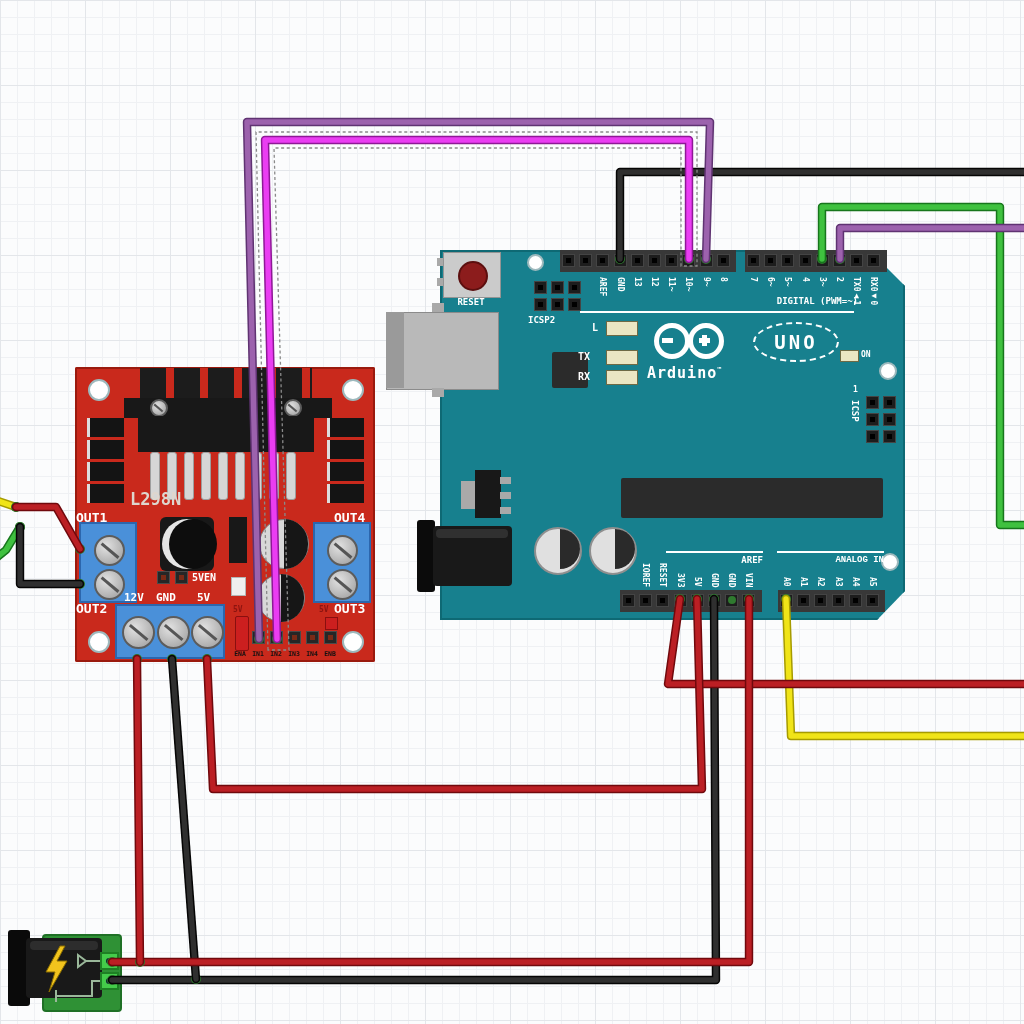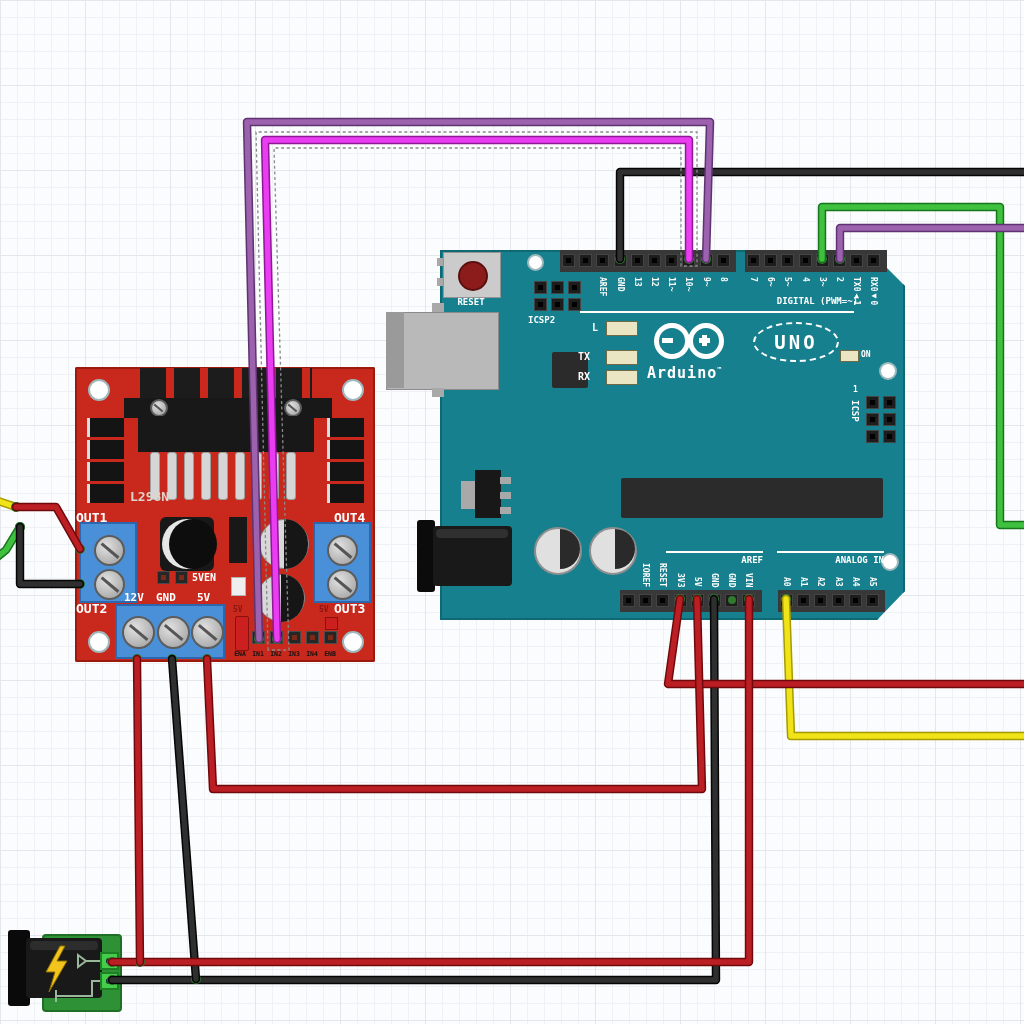--- a/index.html
+++ b/index.html
@@ -131,21 +131,21 @@
 
   <div class="abs hole" style="left:527px;top:254px;width:13px;height:13px;"></div>
   <div class="abs hole" style="left:879px;top:362px;width:14px;height:14px;"></div>
   <div class="abs hole" style="left:881px;top:553px;width:14px;height:14px;"></div>
 
   <div class="abs rule" style="left:580px;top:311px;width:274px;"></div>
   <div class="abs btxt" style="left:700px;top:296px;width:158px;font-size:9px;text-align:right;">DIGITAL (PWM=~)</div>
   <div class="abs rule" style="left:666px;top:551px;width:97px;"></div>
   <div class="abs btxt" style="left:666px;top:555px;width:97px;font-size:9px;text-align:right;">AREF</div>
   <div class="abs rule" style="left:777px;top:551px;width:107px;"></div>
-  <div class="abs btxt" style="left:777px;top:555px;width:107px;font-size:9px;text-align:right;">ANALOG IN</div>
+  <div class="abs btxt" style="left:777px;top:555px;width:107px;font-size:9px;text-align:right;font-family:Liberation Mono, monospace;">ANALOG IN</div>
 
   <div id="headers">
       <div class="abs pinhdr" style="left: 560px; top: 250px; width: 176px; height: 22px;"></div>
       <div class="pin" style="left: 562px; top: 254px;"></div>
       <div class="pin" style="left: 579.2px; top: 254px;"></div>
       <div class="pin" style="left: 596.4px; top: 254px;"></div>
       <div class="vlabel" style="left: 596.4px; top: 277px; height: 44px;">AREF</div>
       <div class="pin" style="left: 613.6px; top: 254px;"></div>
       <div class="vlabel" style="left: 613.6px; top: 277px; height: 44px;">GND</div>
       <div class="pin" style="left: 630.8px; top: 254px;"></div>
@@ -235,21 +235,21 @@
 
   <div class="abs diode" style="left:87px;top:418px;width:34px;height:19px;"></div>
   <div class="abs diode" style="left:87px;top:440px;width:34px;height:19px;"></div>
   <div class="abs diode" style="left:87px;top:462px;width:34px;height:19px;"></div>
   <div class="abs diode" style="left:87px;top:484px;width:34px;height:19px;"></div>
   <div class="abs diode" style="left:327px;top:418px;width:34px;height:19px;"></div>
   <div class="abs diode" style="left:327px;top:440px;width:34px;height:19px;"></div>
   <div class="abs diode" style="left:327px;top:462px;width:34px;height:19px;"></div>
   <div class="abs diode" style="left:327px;top:484px;width:34px;height:19px;"></div>
 
-  <div class="abs" style="left:130px;top:489px;font-size:13px;font-weight:bold;color:#ded6ce;">L298N</div>
+  <div class="abs" style="left:130px;top:489px;font-size:17px;font-weight:bold;color:#ded6ce;">L298N</div>
 
   <div class="abs btxt" style="left:76px;top:510px;font-size:13px;">OUT1</div>
   <div class="abs btxt" style="left:334px;top:510px;font-size:13px;">OUT4</div>
   <div class="abs btxt" style="left:76px;top:601px;font-size:13px;">OUT2</div>
   <div class="abs btxt" style="left:334px;top:601px;font-size:13px;">OUT3</div>
 
   <div class="abs tblock" style="left:79px;top:522px;width:58px;height:81px;"></div>
   <div class="abs screw" style="left:94px;top:535px;width:27px;height:27px;">
       <div class="slot"></div>
     </div>

